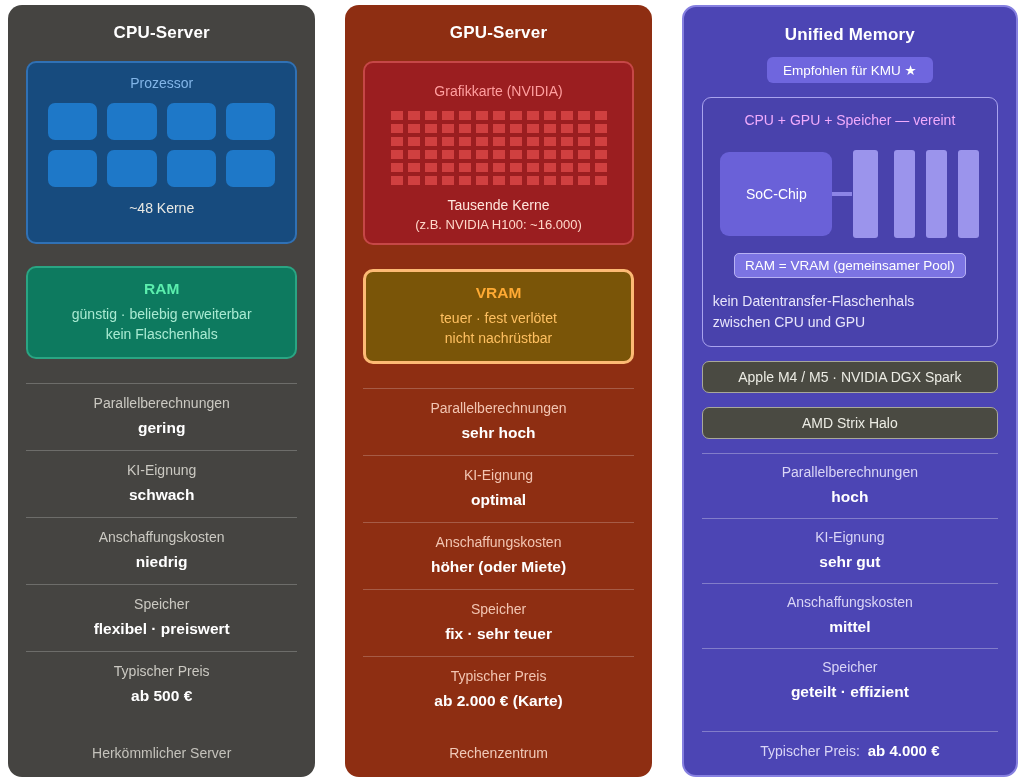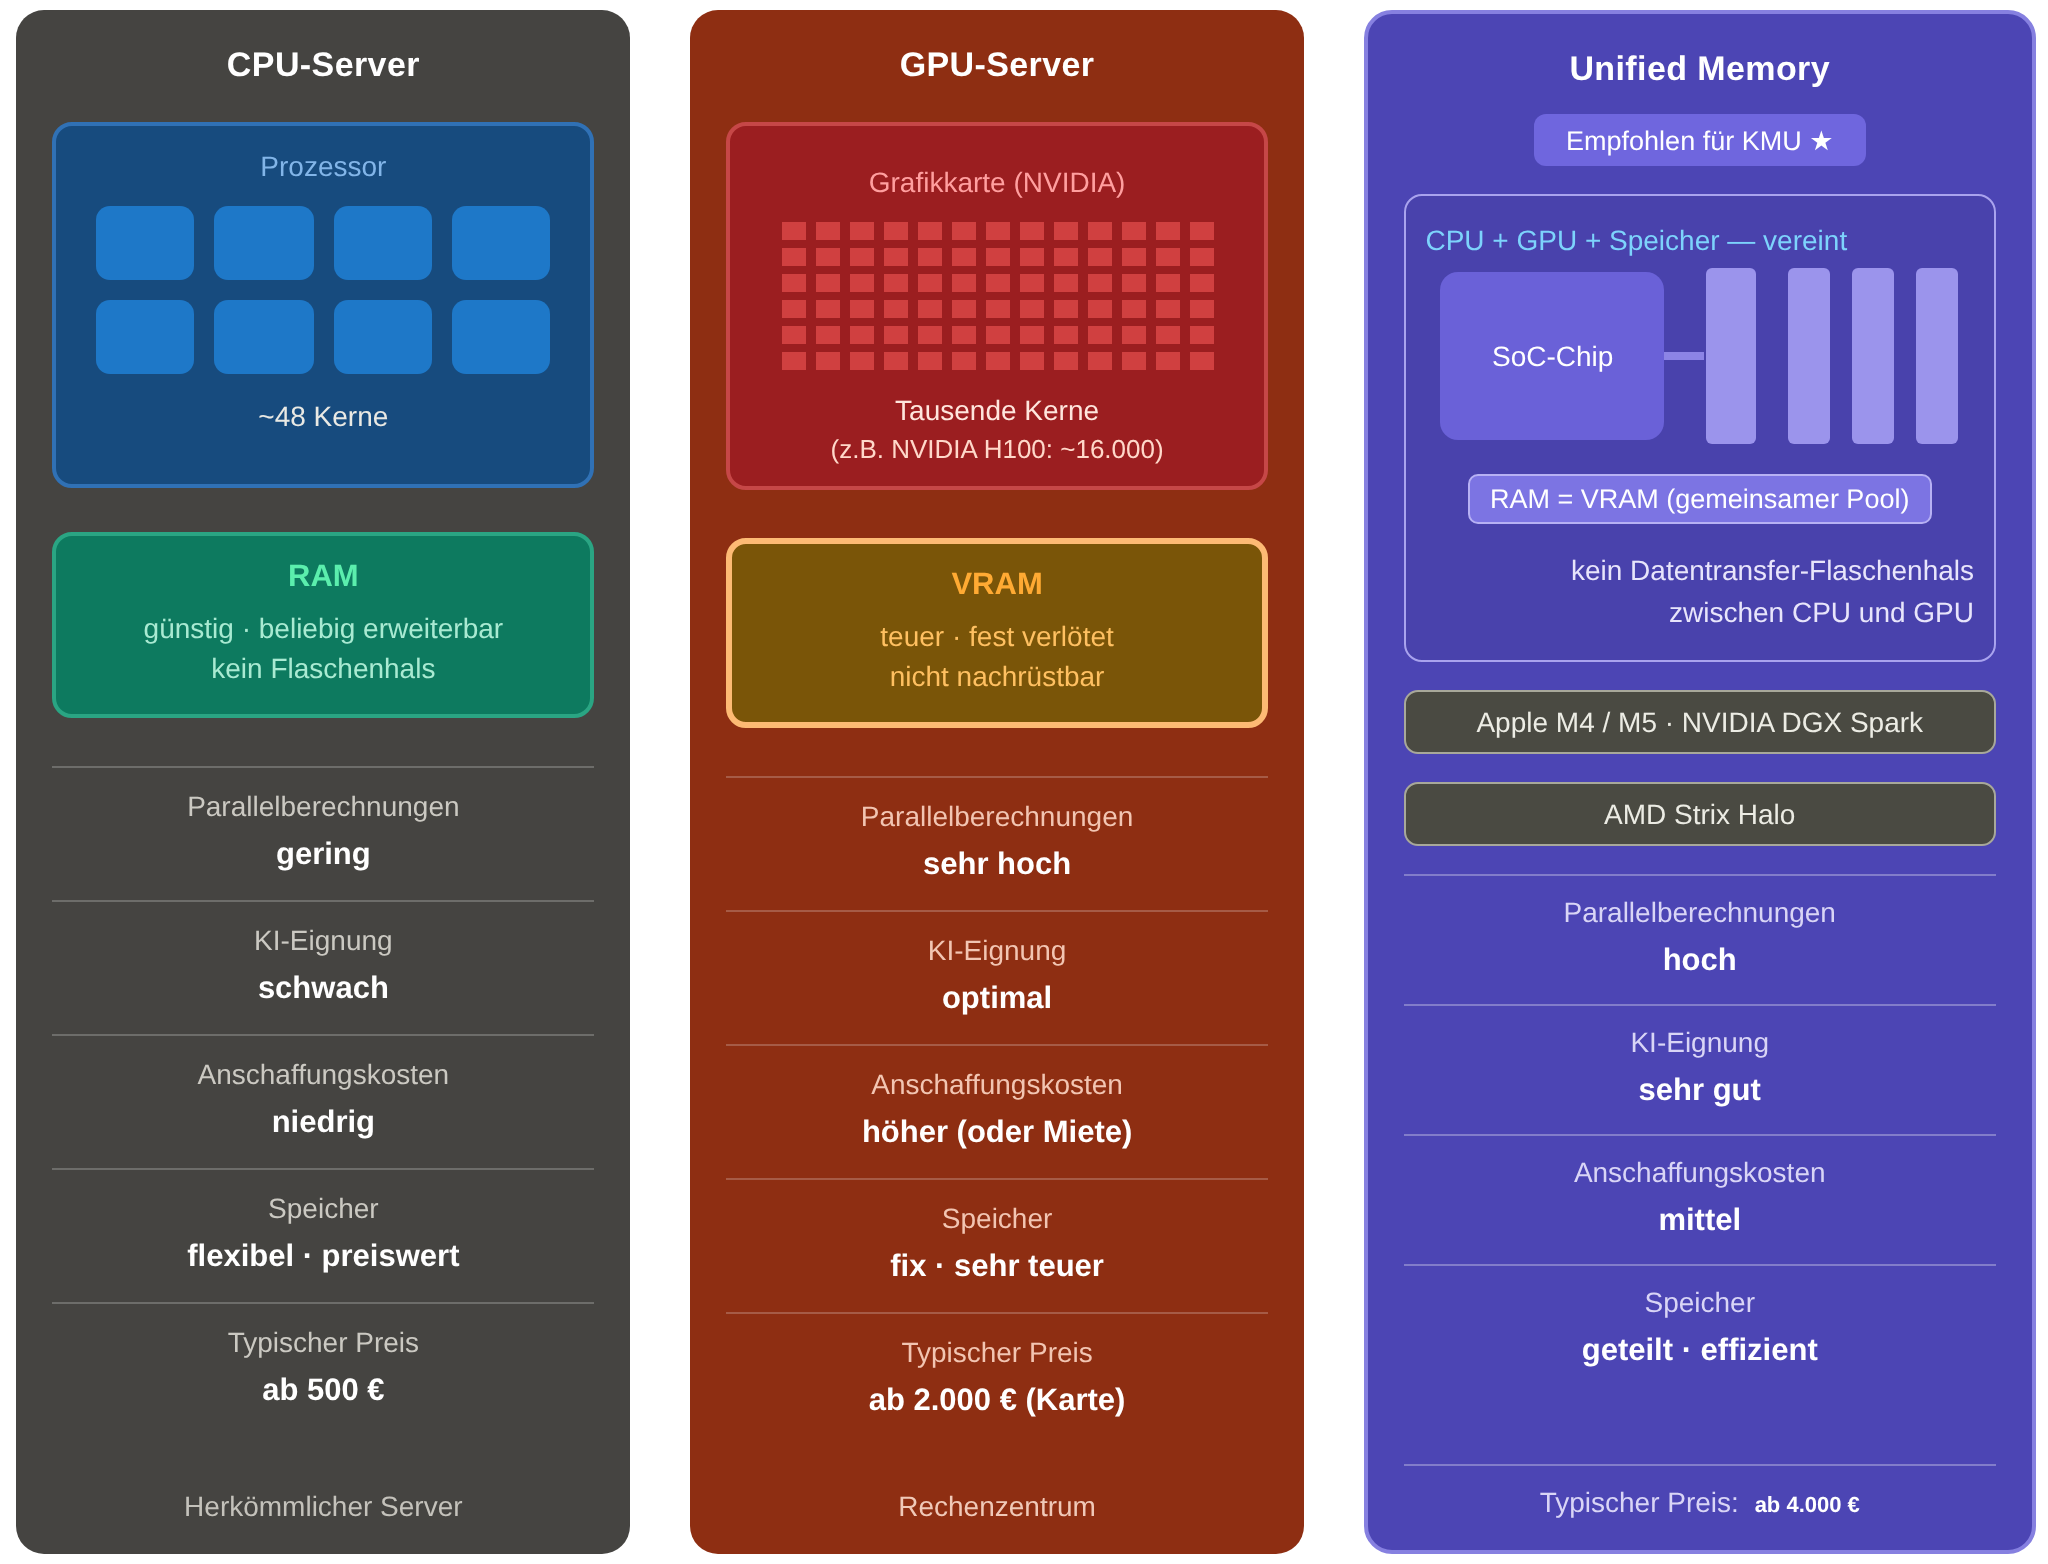--- a/index.html
+++ b/index.html
@@ -52,32 +52,32 @@
   .card-uni .spec-row { padding:10px 0 12px; border-top:1px solid rgba(255,255,255,.30); }
 
   .card-footer { text-align:center; font-size:14px; margin-top:auto; padding:6px 0 4px; }
   .card-cpu .card-footer { color:#c4c2bb; }
   .card-gpu .card-footer { color:#f0c9b8; }
 
   
   .badge-row { text-align:center; margin:-6px 0 14px; }
   .badge { display:inline-block; background:#6f66de; border-radius:6px; padding:5px 16px; font-size:13.5px; color:#fff; }
   .uni-diagram { border:1px solid #a9a3ee; border-radius:9px; padding:14px 10px 13px; margin-bottom:14px; background:rgba(0,0,0,.04); }
-  .uni-caption { color:#7dd3fc; font-size:14px; margin-bottom:6px; }
+  .uni-caption { text-align:center; color:#f0abfc; font-size:14px; margin-bottom:22px; }
   .soc-row { display:flex; align-items:center; justify-content:center; margin-bottom:15px; }
   .soc-chip { width:112px; height:84px; background:#6a61d8; border-radius:9px; display:flex; align-items:center; justify-content:center; font-size:14px; color:#fff; }
   .connector { width:20px; height:4px; background:#8c84e6; }
   .mem-bars { display:flex; gap:11px; margin-left:1px; }
   .mem-bar { width:21px; height:88px; background:#9b94ec; border-radius:3px; }
   .mem-bar:first-child { width:25px; margin-right:5px; }
   .pool-pill { display:block; margin:0 auto 13px; width:fit-content; background:#7c74e3; border:1px solid #b7b1f4; border-radius:5px; padding:4px 10px; font-size:13.5px; color:#fff; }
-  .uni-note { text-align:right; font-size:14px; color:#e8e5fb; line-height:1.5; }
+  .uni-note { text-align:left; font-size:14px; color:#e8e5fb; line-height:1.5; }
   .product-chip { background:#4a4a42; border:1px solid #a8a89a; border-radius:7px; text-align:center; padding:7px 6px; font-size:14px; color:#ecece4; margin-bottom:14px; }
   .uni-footer { margin-top:auto; text-align:center; padding:10px 0 4px; border-top:1px solid rgba(255,255,255,.30); font-size:14px; color:#d9d5f6; }
-  .uni-footer-value { font-weight:bold; color:#fff; font-size:11px; margin-left:4px; }
+  .uni-footer-value { font-weight:bold; color:#fff; font-size:15px; margin-left:4px; }
 </style>
 </head>
 <body>
 
 <div class="board">
 
   <section class="card card-cpu">
     <div class="card-title">CPU-Server</div>
 
     <div class="proc-box">

